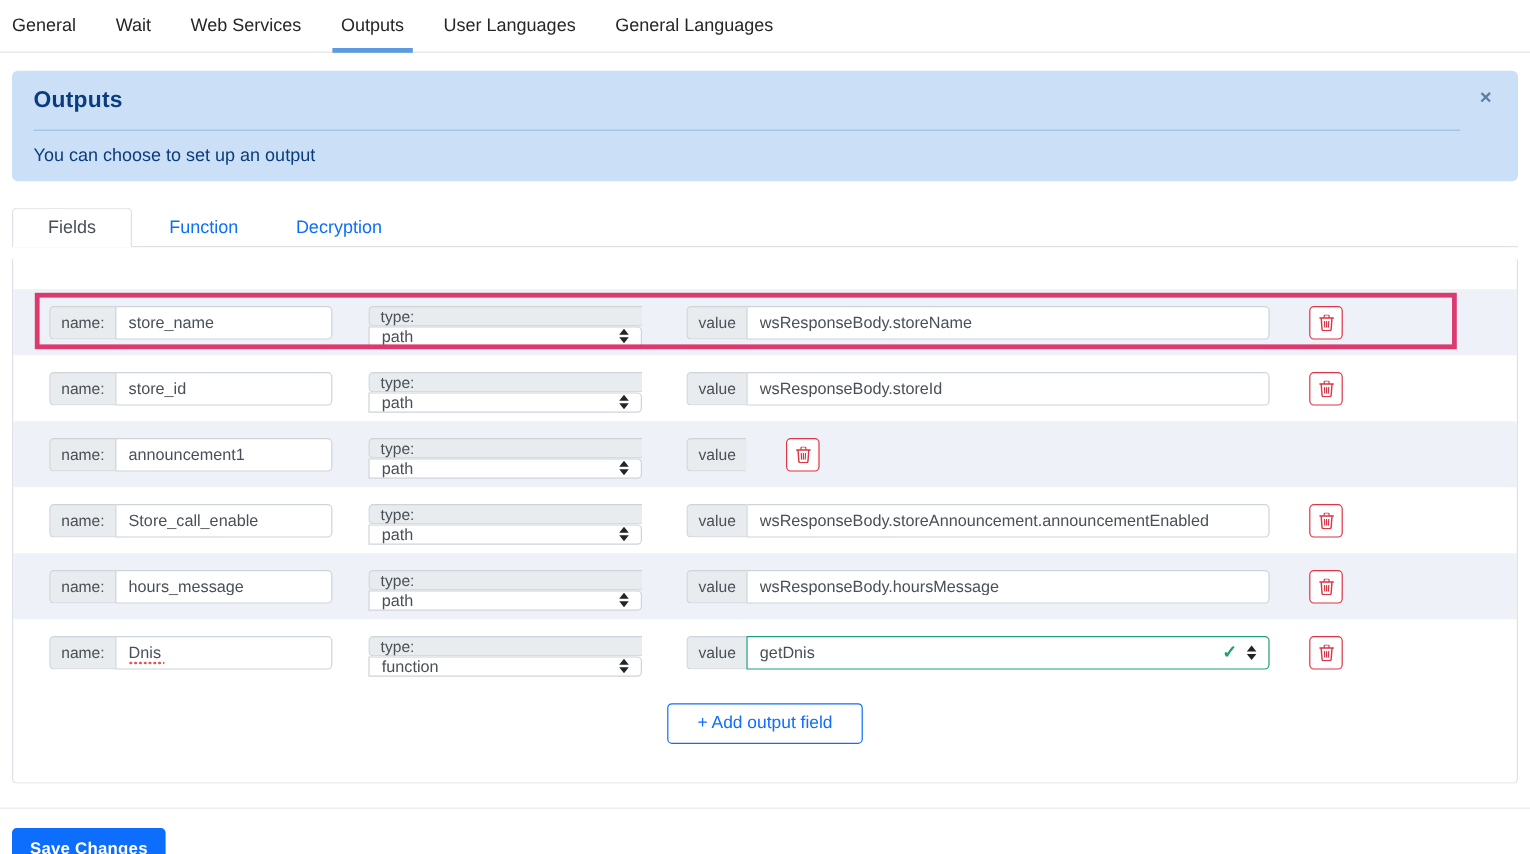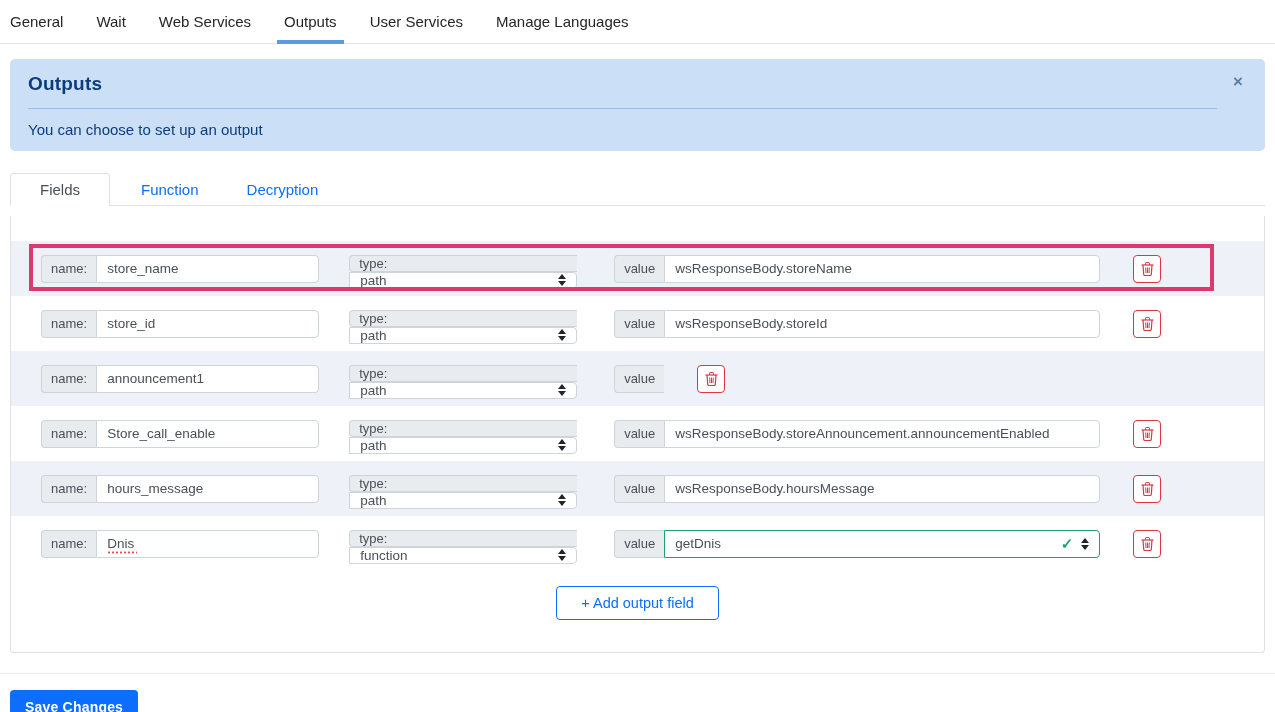--- a/index.html
+++ b/index.html
@@ -61,21 +61,21 @@
     display:flex; align-items:center; padding:0 9px; font-size:13px; color:#495057;
     background:#e9ecef; border:1px solid #ced4da; border-right:none;
     border-radius:4px 0 0 4px; white-space:nowrap;
   }
   .fctl {
     border:1px solid #ced4da; border-radius:0 4px 4px 0; background:#fff;
     padding:0 10px; font-size:13.5px; color:#495057;
     font-family:"Liberation Sans", sans-serif; outline:none;
   }
   .name-group { margin-left:2px; }
-  .name-input { width:223px; }
+  .name-input { width:181px; }
   .type-group { margin-left:30px;flex-direction:column; }
   .value-group { margin-left:37px; }
   .value-input { width:436px; }
 
   .select {
     display:flex; align-items:center; justify-content:space-between;
     width:228px; background:#fff; border:1px solid #ced4da;
     border-radius:0 4px 4px 0; padding:0 10px; font-size:13.5px; color:#495057; cursor:pointer;
   }
   .select .right-icons { display:flex; align-items:center; gap:8px; }
@@ -118,22 +118,22 @@
 <body>
 
 
 
 
 <nav class="top-nav">
   <div class="top-nav-item">General</div>
   <div class="top-nav-item">Wait</div>
   <div class="top-nav-item">Web Services</div>
   <div class="top-nav-item active">Outputs</div>
-  <div class="top-nav-item">User Services</div>
-  <div class="top-nav-item">Manage Languages</div>
+  <div class="top-nav-item">User Languages</div>
+  <div class="top-nav-item">General Languages</div>
 </nav>
 
 
 <section class="alert">
   <h2 class="alert-title">Outputs</h2>
   <hr>
   <div class="alert-msg">You can choose to set up an output</div>
   <button class="alert-close">×</button>
 </section>
 

